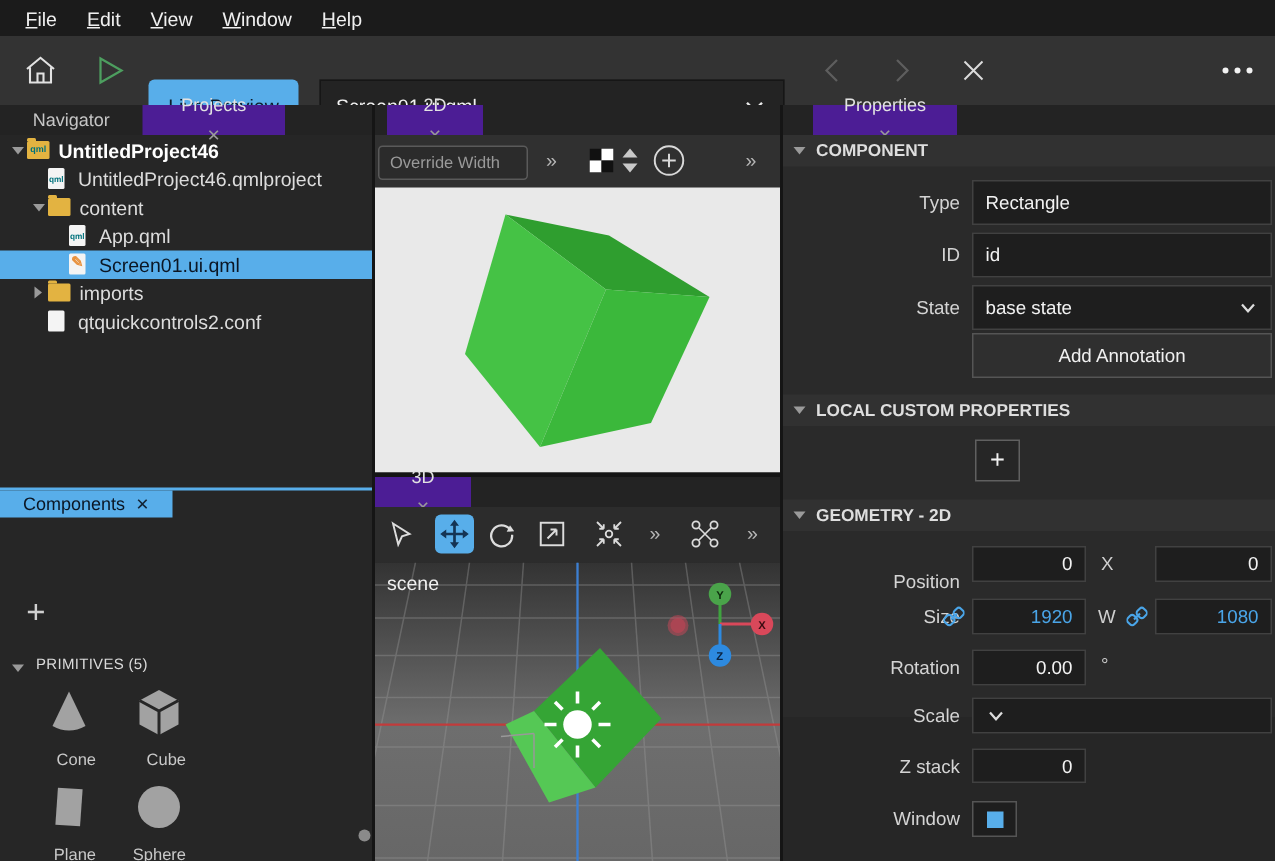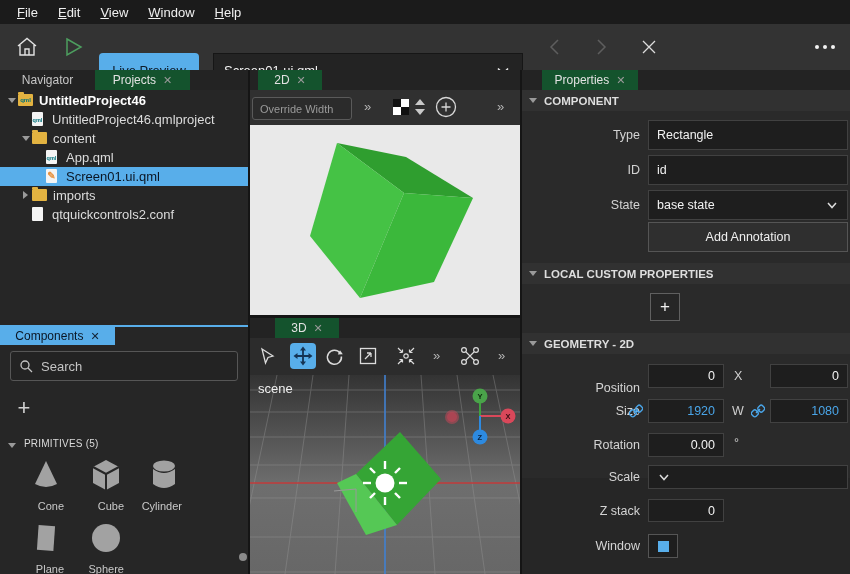--- a/index.html
+++ b/index.html
@@ -27,21 +27,21 @@
   
   .pane { position:absolute; top:70px; height:408px; }
   .pane-left  { left:0;   width:248px; background:#262626; }
   .pane-mid   { left:250px; width:270px; background:#262626; }
   .pane-right { left:522px; width:328px; background:#2a2a2a; }
   .vsplit { position:absolute; top:70px; width:2px; height:504px; background:#151515; }
 
   .tabbar { position:absolute; left:0; top:0; width:100%; height:20px; background:#232323; }
   .tab { position:absolute; top:0; height:20px; display:flex; align-items:center; justify-content:center;
     gap:7px; font-size:12px; color:#c6c6c6; }
-  .tab.active { background:#14532d; color:#e2e2e2; }
+  .tab.active { background:#4c1d95; color:#e2e2e2;flex-direction:column; }
   .tab .x { font-size:11px; color:#9a9a9a; }
 
   
   .tree-row { position:absolute; left:0; width:248px; height:19px; font-size:13px; color:#dcdcdc; }
   .tree-row.selected { background:#58aeea; color:#0b1624; }
   .tree-row .tlabel { position:absolute; top:2px; white-space:nowrap; }
   .caret { position:absolute; top:7px; width:0; height:0; }
   .caret.down { border-left:4px solid transparent; border-right:4px solid transparent; border-top:5px solid #9a9a9a; }
   .caret.right { border-top:4px solid transparent; border-bottom:4px solid transparent; border-left:5px solid #9a9a9a; top:5px; }
   .ficon { position:absolute; top:3px; width:15px; height:12px; background:#e3b341; border-radius:1px;
@@ -200,50 +200,36 @@
     <div class="tree-row" style="top:135px;">
       <span class="picon" style="left:32px;"></span>
       <span class="tlabel" style="left:52px;">qtquickcontrols2.conf</span>
     </div>
 
     <div class="comp-topline"></div>
     <div class="comp-tab">
       <span>Components</span>
       <span class="x">✕</span>
     </div>
-    <div class="search-box">
-      <svg width="14" height="14" viewBox="0 0 14 14">
-        <circle cx="6" cy="6" r="4" fill="none" stroke="#c4c4c4" stroke-width="1.3"></circle>
-        <path d="M9 9 L13 13" stroke="#c4c4c4" stroke-width="1.3"></path>
-      </svg>
-      <input placeholder="Search" style="">
-    </div>
     <button class="add-comp">+</button>
     <span class="caret down" style="left:8px;top:373px;"></span>
     <div class="section-h" style="left:24px;top:368px;">PRIMITIVES (5)</div>
 
     <div class="prim-cell" style="left:6px;top:387px;">
       <svg width="36" height="36" viewBox="0 0 36 36">
         <path d="M18 4 L29 27 Q18 33 7 27 Z" fill="#a2a2a2"></path>
       </svg>
       <div class="plabel">Cone</div>
     </div>
     <div class="prim-cell" style="left:66px;top:387px;">
       <svg width="36" height="36" viewBox="0 0 36 36">
         <path d="M18 3 L31 10 L31 26 L18 33 L5 26 L5 10 Z" fill="#a2a2a2"></path>
         <path d="M5 10 L18 17 L31 10 M18 17 V33" fill="none" stroke="#262626" stroke-width="2"></path>
       </svg>
       <div class="plabel">Cube</div>
-    </div>
-    <div class="prim-cell" style="left:124px;top:387px;">
-      <svg width="36" height="36" viewBox="0 0 36 36">
-        <ellipse cx="18" cy="9" rx="11" ry="5.5" fill="#a2a2a2"></ellipse>
-        <path d="M7 12 V27 Q18 35 29 27 V12 Q18 20 7 12 Z" fill="#a2a2a2"></path>
-      </svg>
-      <div class="plabel">Cylinder</div>
     </div>
     <div class="prim-cell" style="left:6px;top:450px;">
       <svg width="36" height="36" viewBox="0 0 36 36">
         <path d="M7 8 L23 4 L29 28 L13 32 Z" fill="#a2a2a2" transform="rotate(18 18 18)"></path>
       </svg>
       <div class="plabel">Plane</div>
     </div>
     <div class="prim-cell" style="left:66px;top:450px;">
       <svg width="36" height="36" viewBox="0 0 36 36">
         <circle cx="18" cy="18" r="14" fill="#a2a2a2"></circle>
@@ -283,21 +269,21 @@
     <div class="canvas2d">
       <svg width="270" height="190" viewBox="0 0 270 190">
         <polygon points="87,18 156,32 223,73 154,68" fill="#2f9e2f"></polygon>
         <polygon points="87,18 154,68 110,173 60,111" fill="#45c245"></polygon>
         <polygon points="154,68 223,73 184,157 110,173" fill="#3bb83b"></polygon>
       </svg>
     </div>
     <div class="hsplit"></div>
 
     <div class="tab3dbar">
-      <div class="tab active" style="left:25px;width:64px;">
+      <div class="tab active" style="left:0;width:64px;">
         <span>3D</span>
         <span class="x">✕</span>
       </div>
     </div>
 
     <div class="tb3d">
       <div class="t3icon" style="left:4px;">
         <svg width="17" height="18" viewBox="0 0 17 18">
           <path d="M3 2 L14 9 L9 10.5 L6.5 16 Z" fill="none" stroke="#dcdcdc" stroke-width="1.3"></path>
         </svg>

